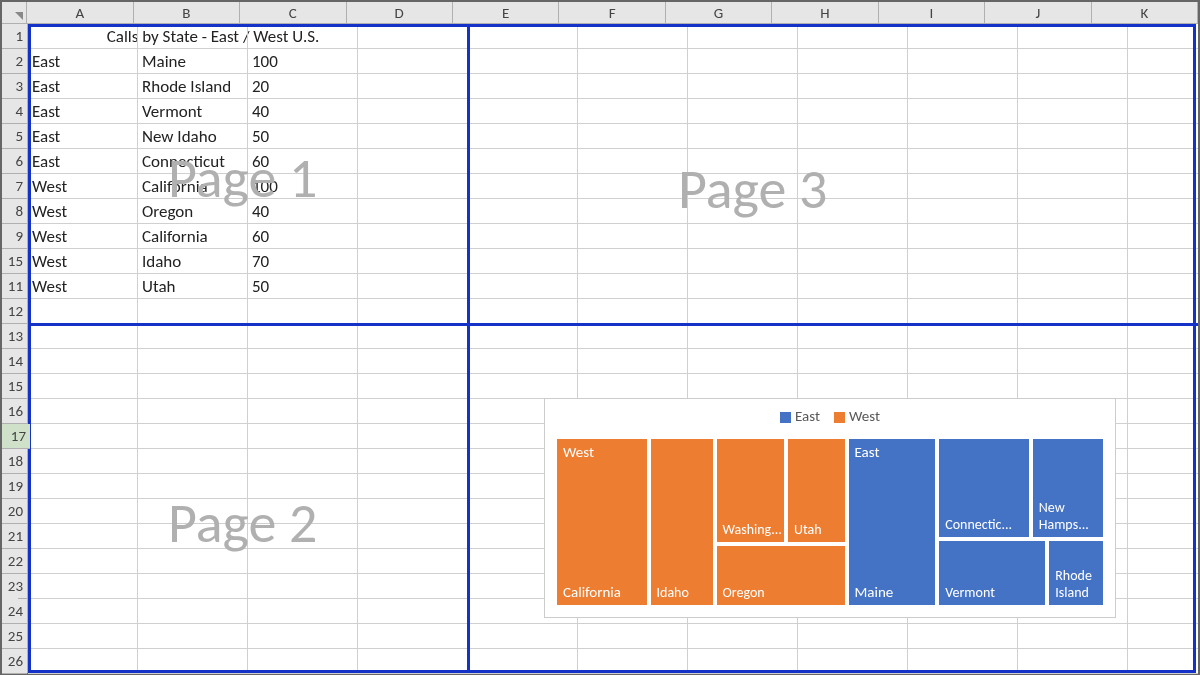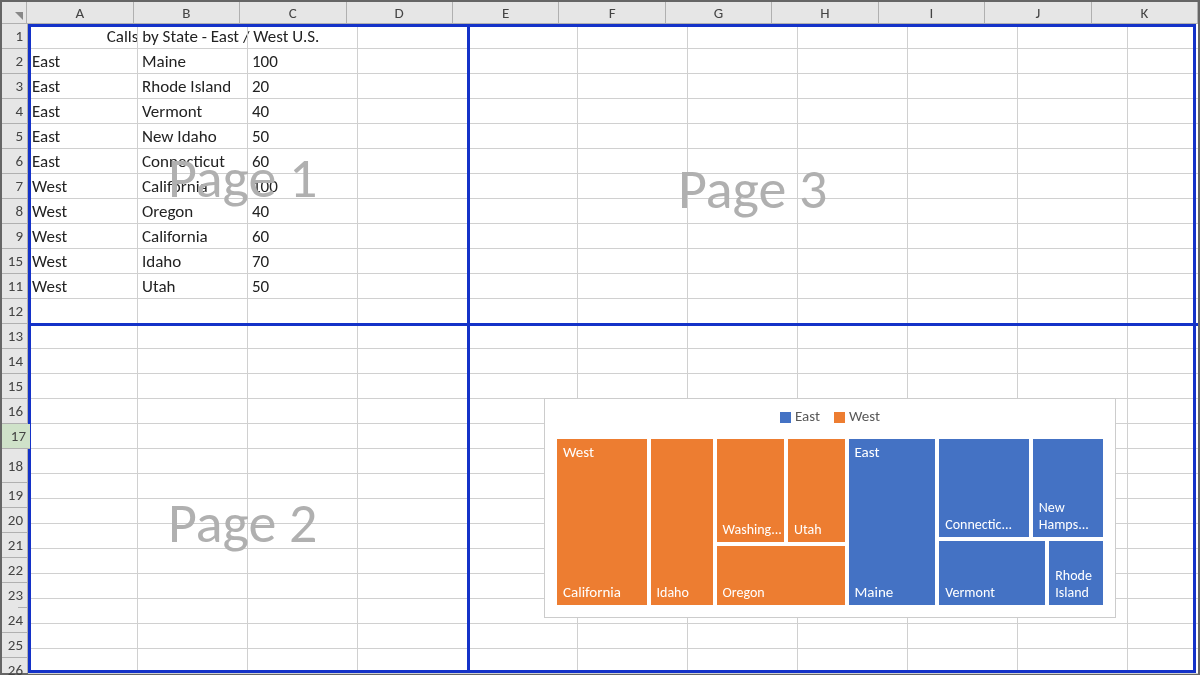--- a/index.html
+++ b/index.html
@@ -201,21 +201,21 @@
       <div class="rh" style="height: 25px;">8</div>
       <div class="rh" style="height: 25px;">9</div>
       <div class="rh" style="height: 25px;">15</div>
       <div class="rh" style="height: 25px;">11</div>
       <div class="rh" style="height: 25px;">12</div>
       <div class="rh" style="height: 25px;">13</div>
       <div class="rh" style="height: 25px;">14</div>
       <div class="rh" style="height: 25px;">15</div>
       <div class="rh" style="height: 25px;">16</div>
       <div class="rh sel" style="height: 25px; padding-left: 24px;">17</div>
-      <div class="rh" style="height: 34px;">18</div>
+      <div class="rh" style="height: 25px;">18</div>
       <div class="rh" style="height: 25px;">19</div>
       <div class="rh" style="height: 25px;">20</div>
       <div class="rh" style="height: 25px;">21</div>
       <div class="rh" style="height: 25px;">22</div>
       <div class="rh" style="height: 25px; margin-left: 16px;">23</div>
       <div class="rh" style="height: 25px;">24</div>
       <div class="rh" style="height: 25px;">25</div>
       <div class="rh" style="height: 25px;">26</div>
     </div>
 

